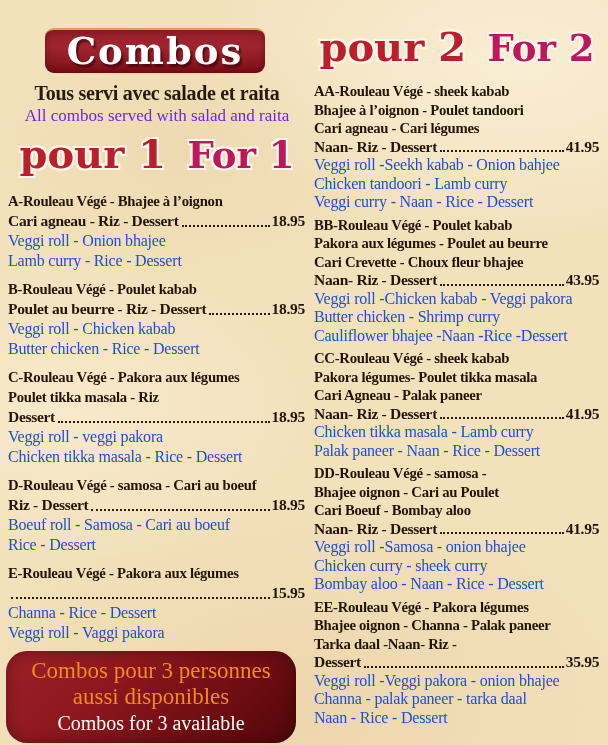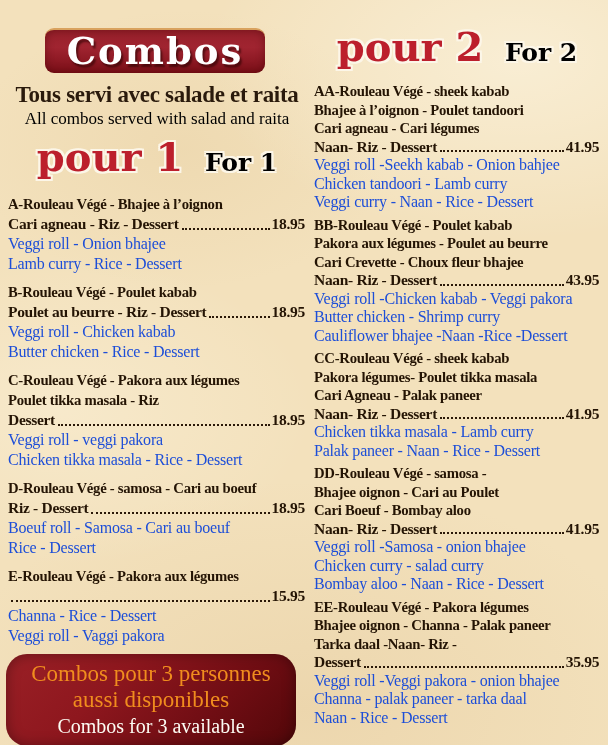--- a/index.html
+++ b/index.html
@@ -23,32 +23,32 @@
     background:linear-gradient(180deg,#97202b 0%,#a02430 40%,#7c0f18 100%);
     border-top:2px solid #d9a25e;box-sizing:border-box;
     box-shadow:inset 0 0 10px rgba(60,0,0,.45);
     text-align:center;line-height:42px;
   }
   .badge span{
     color:#fff;font-weight:bold;font-size:37px;letter-spacing:2px;
     font-family:"DejaVu Serif","Liberation Serif",serif;
     text-shadow:2px 3px 2px rgba(40,0,0,.6);
   }
-  .sub-fr{margin-top:9px;text-align:center;font-weight:bold;font-size:23px;
+  .sub-fr{margin-top:9px;text-align:center;font-weight:bold;font-size:20px;
     letter-spacing:-.3px;color:#2a1a0c;}
-  .sub-en{margin-top:1px;text-align:center;font-size:17px;color:#000000;}
+  .sub-en{margin-top:1px;text-align:center;font-size:17px;color:#6d28d9;}
 
   
   .col-heading{text-align:center;font-weight:bold;white-space:nowrap;
     font-family:"DejaVu Serif","Liberation Serif",serif;}
   .col-left .col-heading{margin-top:5px;height:46px;line-height:46px;}
   .col-right .col-heading{margin-top:24px;height:46px;line-height:46px;}
   .h-fr{font-size:40px;color:#bc1f2c;
     text-shadow:-2px -2px 0 #fcf6e8,2px -2px 0 #fcf6e8,-2px 2px 0 #fcf6e8,2px 2px 0 #fcf6e8,0 -2px 0 #fcf6e8,0 2px 0 #fcf6e8,-2px 0 0 #fcf6e8,2px 0 0 #fcf6e8;}
-  .h-en{font-size:25px;color:#000000;margin-left:16px;
+  .h-en{font-size:37px;color:#be185d;margin-left:16px;
     text-shadow:-2px -2px 0 #fcf6e8,2px -2px 0 #fcf6e8,-2px 2px 0 #fcf6e8,2px 2px 0 #fcf6e8,0 -2px 0 #fcf6e8,0 2px 0 #fcf6e8,-2px 0 0 #fcf6e8,2px 0 0 #fcf6e8;}
 
   
   .col-left .sections{margin-top:14px;padding-left:2px;}
   .col-right .sections{margin-top:12px;padding-left:2px;}
   .col-left .section{margin-bottom:8px;}
   .col-right .section{margin-bottom:4px;}
   .col-left .section > div{line-height:20px;}
   .col-right .section > div{line-height:18.5px;}
   .hline{font-weight:bold;font-size:15.5px;color:#241404;letter-spacing:-.3px;
@@ -188,21 +188,21 @@
       <div class="section">
         <div class="hline">DD-Rouleau Végé - samosa -</div>
         <div class="hline">Bhajee oignon - Cari au Poulet</div>
         <div class="hline">Cari Boeuf - Bombay aloo</div>
         <div class="hline price-row">
           <span class="ptext">Naan- Riz - Dessert</span>
           <span class="leader"></span>
           <span class="price">41.95</span>
         </div>
         <div class="dline">Veggi roll -Samosa - onion bhajee</div>
-        <div class="dline">Chicken curry - salad curry</div>
+        <div class="dline">Chicken curry - sheek curry</div>
         <div class="dline">Bombay aloo - Naan - Rice - Dessert</div>
       </div>
       <div class="section">
         <div class="hline">EE-Rouleau Végé - Pakora légumes</div>
         <div class="hline">Bhajee oignon - Channa - Palak paneer</div>
         <div class="hline">Tarka daal -Naan- Riz -</div>
         <div class="hline price-row">
           <span class="ptext">Dessert</span>
           <span class="leader"></span>
           <span class="price">35.95</span>

